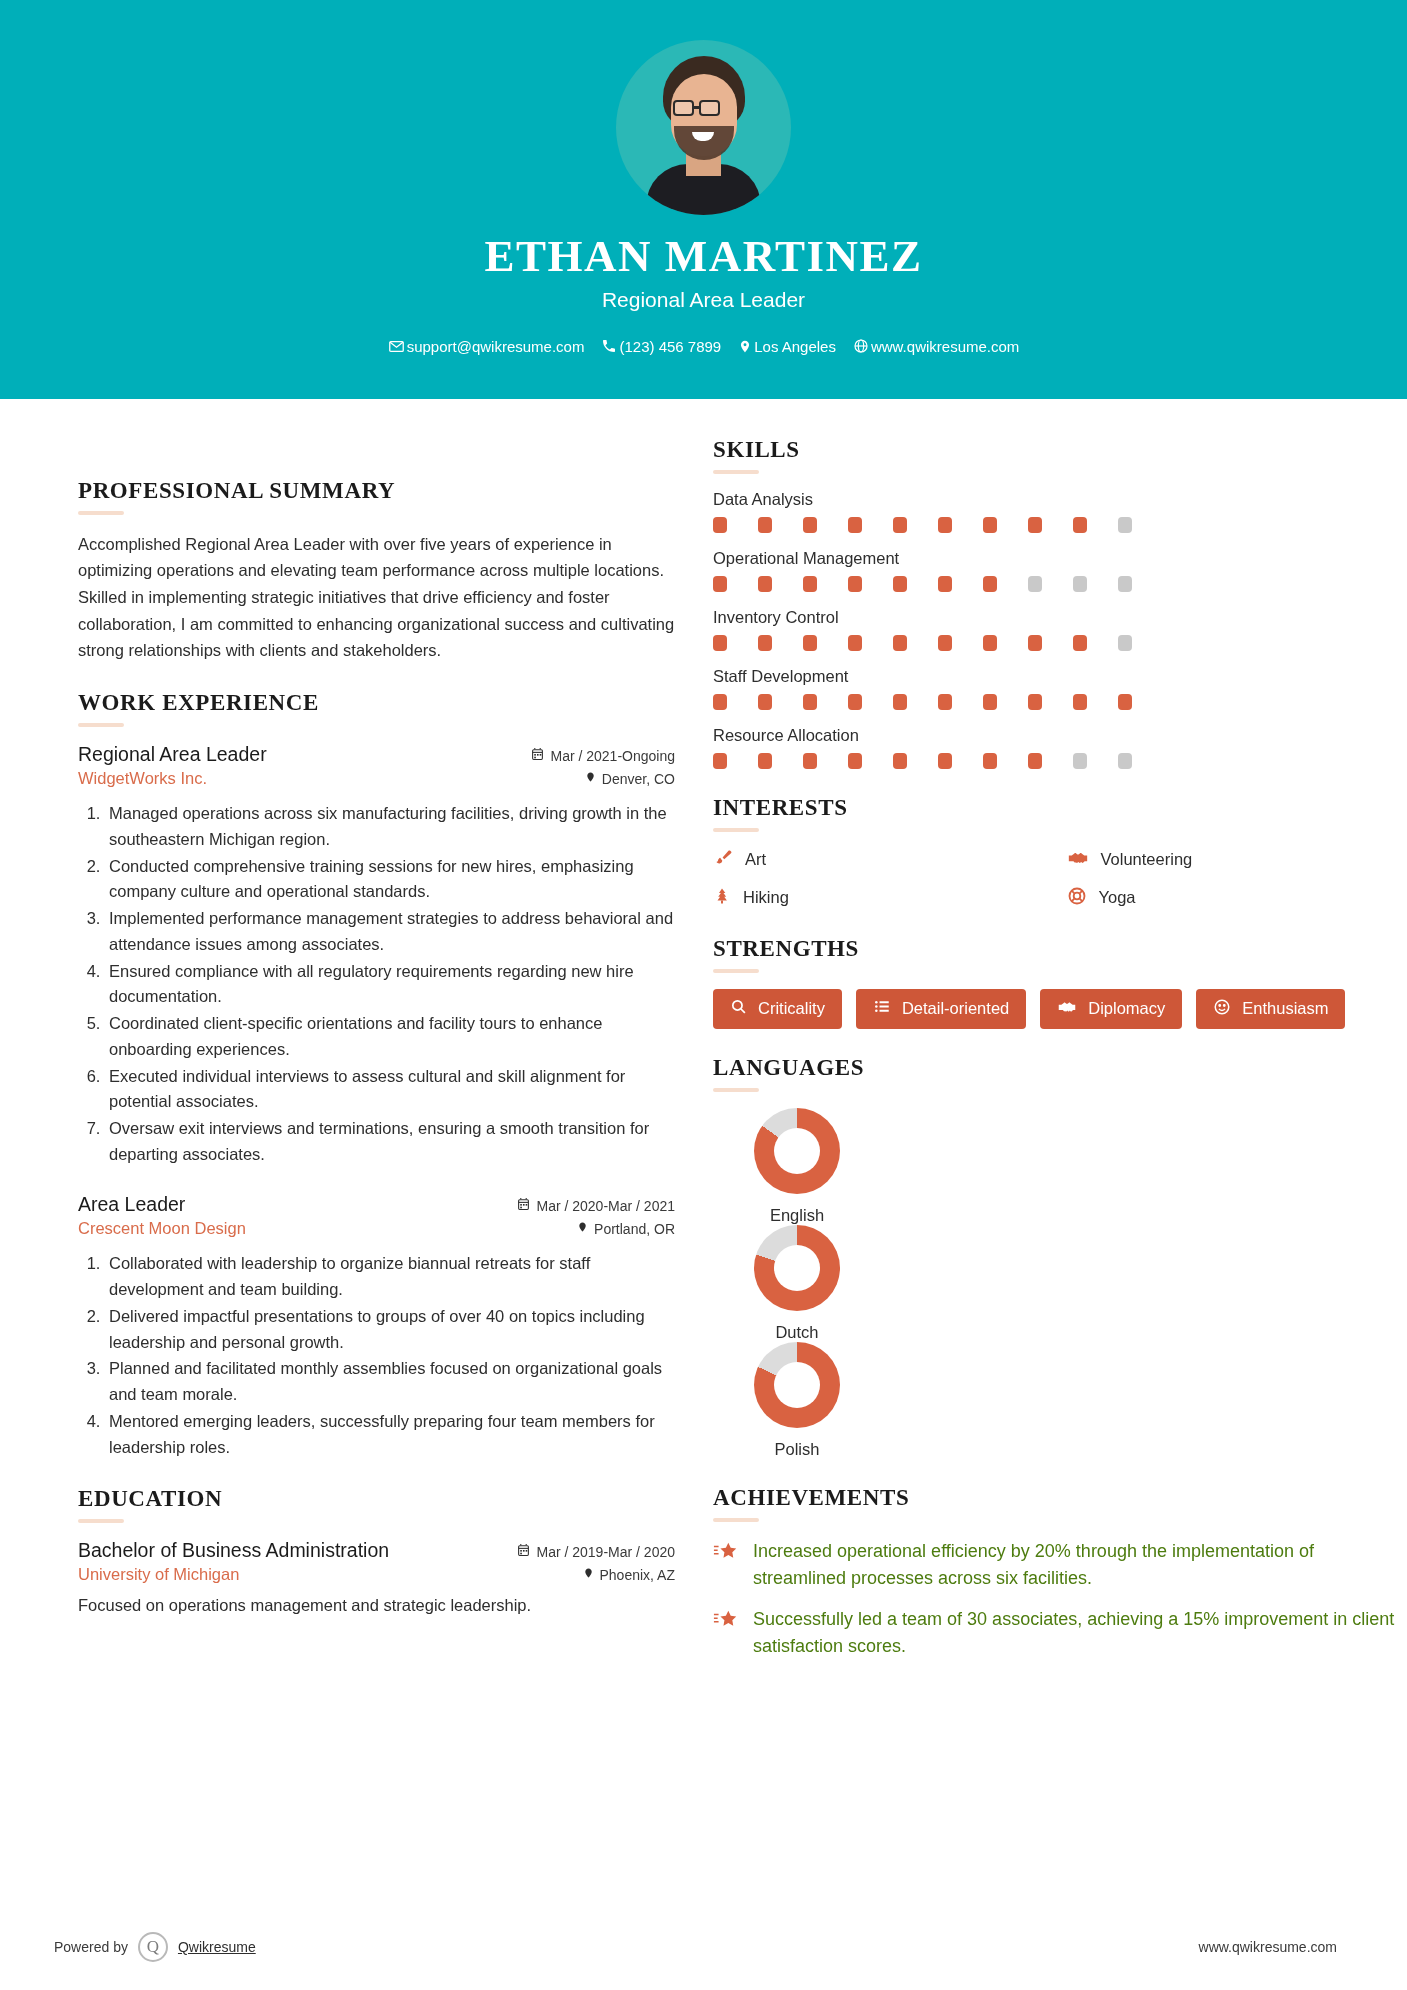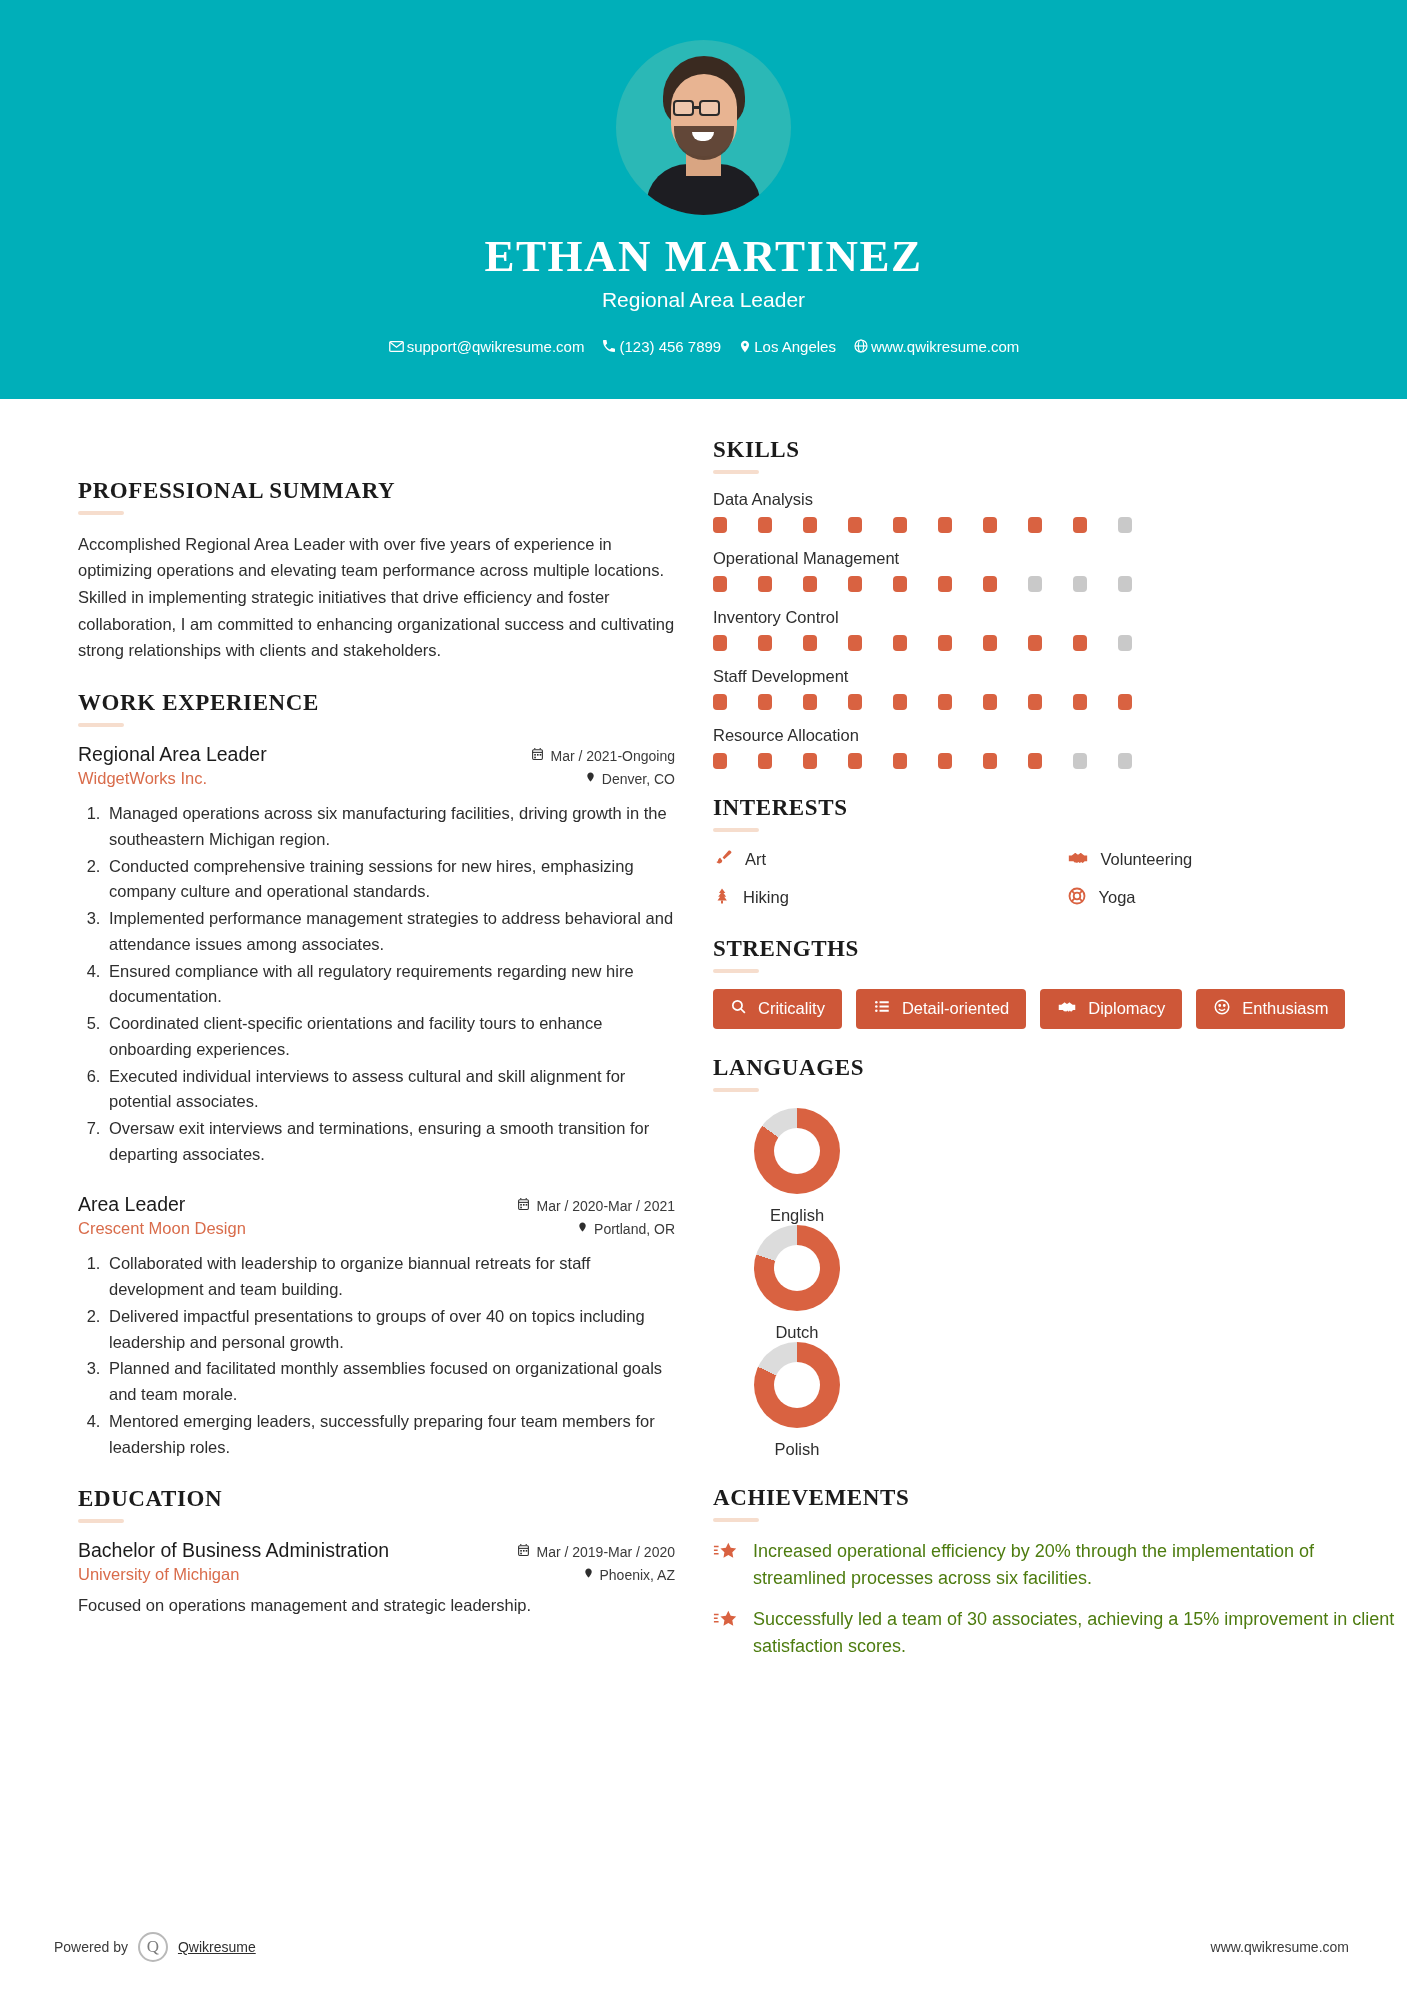--- a/index.html
+++ b/index.html
@@ -178,21 +178,21 @@
   }
   .lang-label { font-size:16.5px; color:#2e2e2e; }
 
   
   .ach { display:flex; gap:14px; margin-bottom: 14px; align-items:flex-start; }
   .ach-text { font-size:18px; line-height:1.5; color:#4d7c0f; }
   .ach-icon { flex: 0 0 26px; padding-top: 2px; }
 
   
   .footer {
-    position:absolute; left:0; right:4px; bottom: 0;
+    position:absolute; left:0; right:16px; bottom: 0;
     height: 86px;
     display:flex; align-items:center; justify-content:space-between;
     padding: 0 54px;
     font-size: 14px; color:#3a3a3a;
   }
   .footer-left { display:flex; align-items:center; gap:10px; }
   .qlogo {
     width:30px; height:30px; border-radius:50%;
     border:2px solid #b9b9b9; color:#7d7d7d;
     display:flex; align-items:center; justify-content:center;

